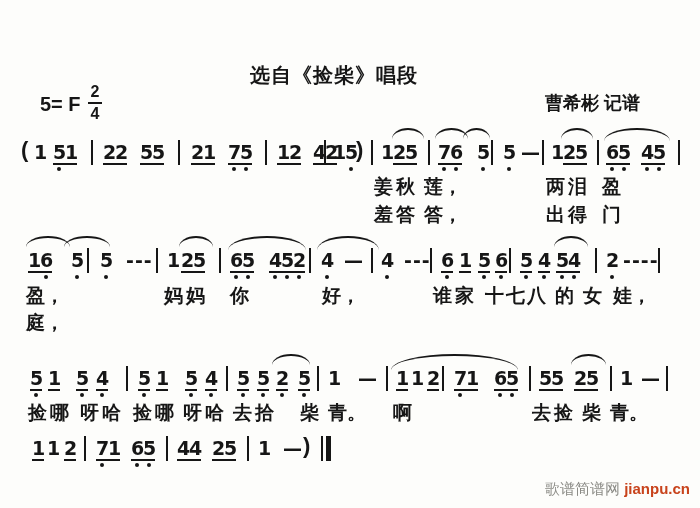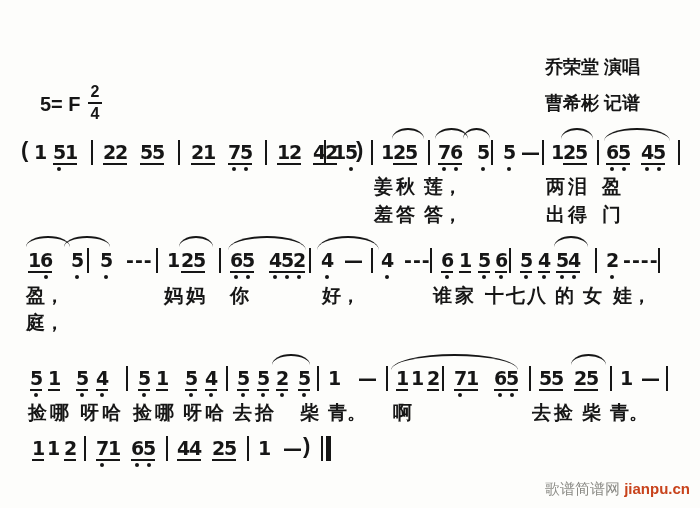--- a/index.html
+++ b/index.html
@@ -37,21 +37,21 @@
   .lyr{position:absolute;font-size:19px;font-weight:bold;white-space:nowrap;line-height:22px;}
 
   .wm{position:absolute;top:480px;left:545px;font-size:15px;white-space:nowrap;}
   .wm .g{color:#8b8b86;text-align:center;}
   .wm .o{font-weight:bold;}
 </style>
 </head>
 <body>
 
 <div class="sheet">
-  <div class="credit1">乔荣堂 演唱</div>
+  <div class="subtitle">选自《捡柴》唱段</div>
   <div class="credit2">曹希彬 记谱</div>
   <div class="keysig">
     <span>5= F</span>
     <span class="ts">
       <i class="tsn">2</i>
       <i class="tsd">4</i>
     </span>
   </div>
 
   <div id="music-area">

